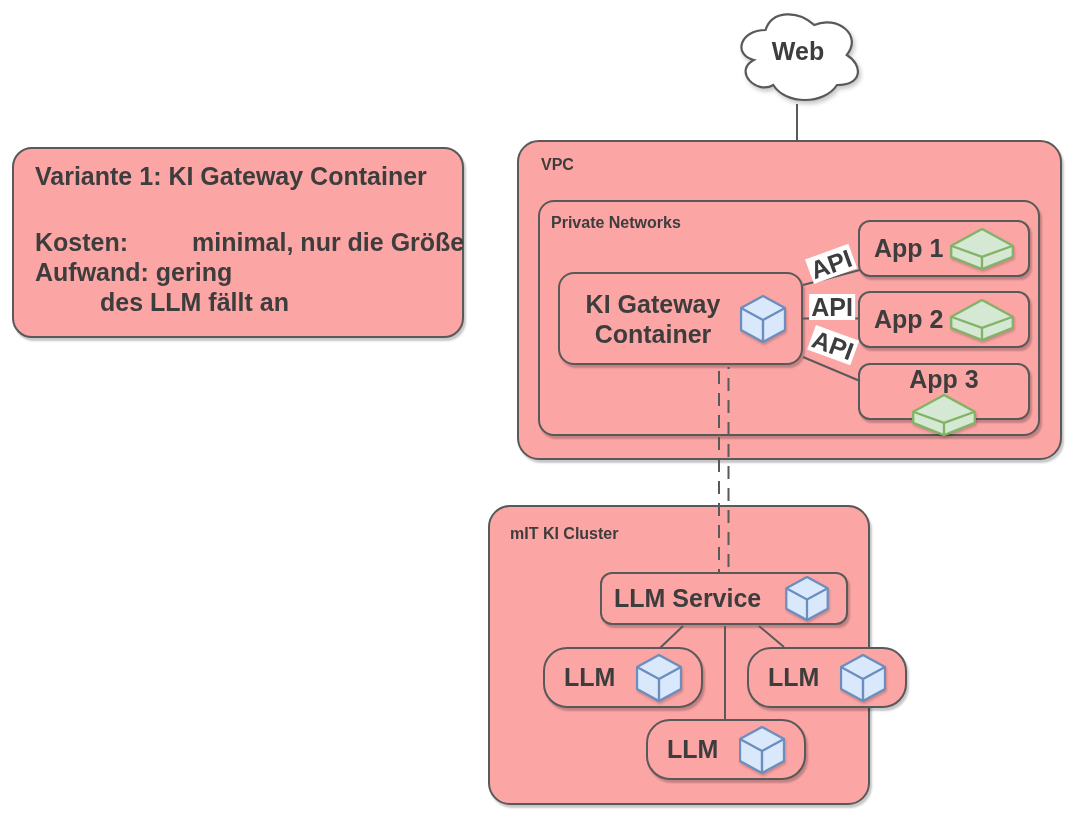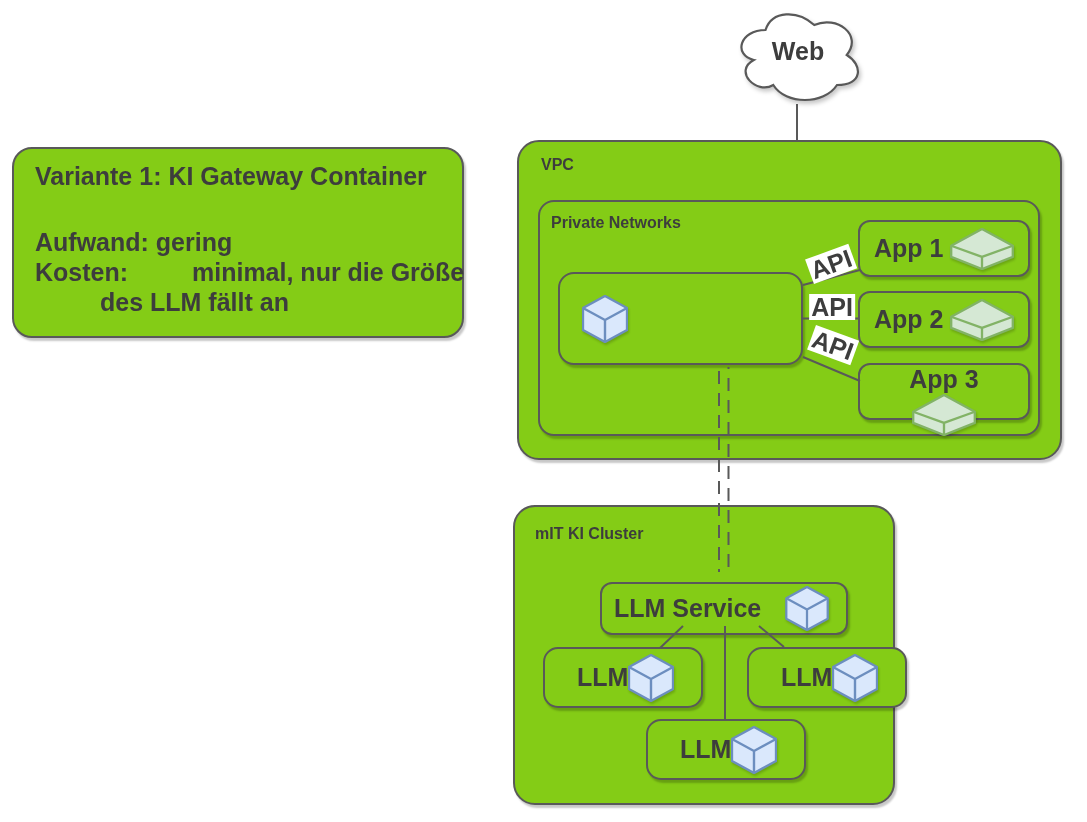--- a/index.html
+++ b/index.html
@@ -4,54 +4,54 @@
 <style>
   html,body{margin:0;padding:0;background:#fff;}
   #canvas{
     position:relative;width:1087px;height:822px;background:#ffffff;
     font-family:"Liberation Sans",sans-serif;font-weight:bold;color:#3d3d3d;
     overflow:hidden;
   }
   *{box-sizing:border-box;}
 
   .shape{
-    position:absolute;background:#84cc16;border:2px solid #595959;
+    position:absolute;background:#fca5a5;border:2px solid #595959;
     box-shadow:2px 3px 2px rgba(0,0,0,0.22);
   }
   .container-label{position:absolute;font-size:16px;line-height:30px;white-space:nowrap;}
 
   
   #note{left:12px;top:147px;width:452px;height:191px;border-radius:20px;padding:12px 18px 0 21px;font-size:25px;line-height:30px;z-index:10;}
   #note .note-title{margin-bottom:36px;white-space:nowrap;}
   #note .k-label{display:inline-block;width:157px;}
   #note .kosten2{margin-left:65px;white-space:nowrap;}
   #note .note-row{white-space:nowrap;}
 
   
   #cloud-svg{position:absolute;left:733px;top:5px;z-index:20;overflow:visible;}
   #cloud-label{position:absolute;left:733px;top:5px;width:130px;height:100px;display:flex;align-items:center;justify-content:center;font-size:25px;z-index:21;transform:translateY(-4px);}
 
   
   #vpc{left:517px;top:140px;width:545px;height:320px;border-radius:22px;z-index:10;}
   #vpc .container-label{left:22px;top:8px;}
   #private-networks{left:538px;top:200px;width:502px;height:236px;border-radius:16px;z-index:11;}
   #private-networks .container-label{left:11px;top:6px;}
-  #cluster{left:513px;top:505px;width:382px;height:300px;border-radius:22px;z-index:10;}
+  #cluster{left:488px;top:505px;width:382px;height:300px;border-radius:22px;z-index:10;}
   #cluster .container-label{left:20px;top:12px;}
 
   
   .node{display:flex;align-items:center;justify-content:space-between;font-size:25px;z-index:20;}
   #gateway{left:558px;top:272px;width:245px;height:93px;border-radius:16px;padding:0 15px 0 22px;}
   #gateway .gw-text{text-align:center;line-height:30px;flex:0 0 auto;width:142px;}
   .app-node{left:858px;width:172px;height:57px;border-radius:12px;padding:0 14px;}
   #app-1{top:220px;text-align:right;}
   #app-2{top:291px;}
   #app-3{top:363px;flex-direction:column;}
-  #llm-service{left:600px;top:572px;width:248px;height:53px;border-radius:12px;padding:0 16px 0 12px;margin-top:10px;}
-  .llm-node{width:160px;height:61px;border-radius:15px;padding:0 32px;}
+  #llm-service{left:600px;top:572px;width:248px;height:53px;border-radius:12px;padding:0 16px 0 12px;}
+  .llm-node{width:160px;height:61px;border-radius:24px;padding:0 19px;}
   #llm-1{left:543px;top:647px;}
   #llm-2{left:747px;top:647px;}
   #llm-3{left:646px;top:719px;}
 
   .node .label{white-space:nowrap;}
   .icon{flex:0 0 auto;display:block;filter:drop-shadow(1px 2px 1px rgba(0,0,0,0.18));}
 
   
   #connector-layer{position:absolute;left:0;top:0;width:1087px;height:822px;z-index:50;pointer-events:none;}
   #connector-layer line,#connector-layer path{stroke:#595959;stroke-width:2;fill:none;}
@@ -78,39 +78,43 @@
     <line x1="719" y1="371" x2="719" y2="572" stroke-dasharray="13 9"></line>
     <line x1="728.5" y1="367" x2="728.5" y2="572" stroke-dasharray="13 9" stroke-dashoffset="11"></line>
 
     <line x1="683" y1="626" x2="660" y2="648"></line>
     <line x1="725" y1="626" x2="725" y2="720"></line>
     <line x1="759" y1="626" x2="784" y2="647"></line>
   </svg>
 
   <div id="note" class="shape">
     <div class="note-title">Variante 1: KI Gateway Container</div>
+    <div class="note-row"><span class="k-label">Kosten:</span><span>minimal, nur die Größe</span></div>
     <div class="note-row"><span>Aufwand:</span> <span>gering</span></div>
-    <div class="note-row"><span class="k-label">Kosten:</span><span>minimal, nur die Größe</span></div>
     <div class="kosten2">des LLM fällt an</div>
   </div>
 
   <svg id="cloud-svg" width="130" height="100" viewBox="0 0 130 100" style="filter:drop-shadow(2px 3px 2px rgba(0,0,0,0.22));">
     <path d="M 32.5 25 C 6.5 25 0 50 20.8 55 C 0 66 23.4 90 40.3 80 C 52.65 100 91 100 104 80 C 130 80 130 60 113.75 50 C 130 30 104 10 81.25 20 C 65 5 39 5 32.5 25 Z" fill="#ffffff" stroke="#595959" stroke-width="2.2"></path>
   </svg>
   <div id="cloud-label">Web</div>
 
   <div id="vpc" class="shape">
     <div class="container-label">VPC</div>
   </div>
 
   <div id="private-networks" class="shape">
     <div class="container-label">Private Networks</div>
   </div>
 
   <div id="gateway" class="shape node">
+    <div class="gw-text">
+      <div>KI Gateway</div>
+      <div>Container</div>
+    </div>
     <svg class="icon" width="46" height="48" viewBox="0 0 96 100">
       <path d="M48 2 L94 27 L94 73 L48 98 L2 73 L2 27 Z" fill="#dae8fc" stroke="#6c8ebf" stroke-width="5" stroke-linejoin="round"></path>
       <path d="M2 27 L48 52 L94 27 M48 52 L48 98" fill="none" stroke="#6c8ebf" stroke-width="5" stroke-linejoin="round"></path>
     </svg>
   </div>
 
   <div id="app-1" class="shape node app-node">
     <span class="label">App 1</span>
     <svg class="icon" width="64" height="42" viewBox="0 0 136 90">
       <path d="M68 2 L134 38 L134 62 L68 88 L2 62 L2 38 Z" fill="#d5e8d4" stroke="#82b366" stroke-width="5" stroke-linejoin="round"></path>

